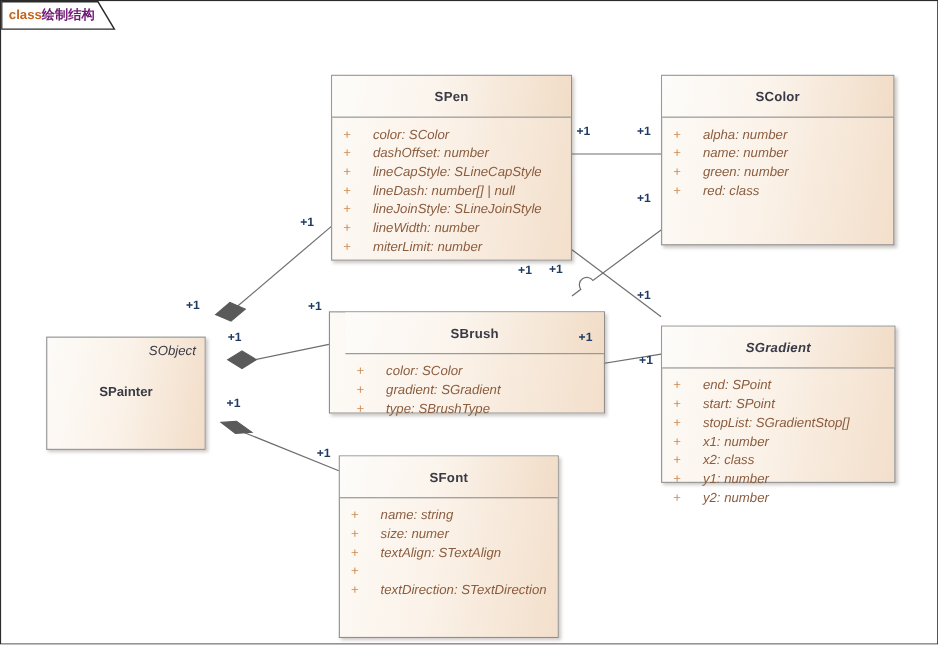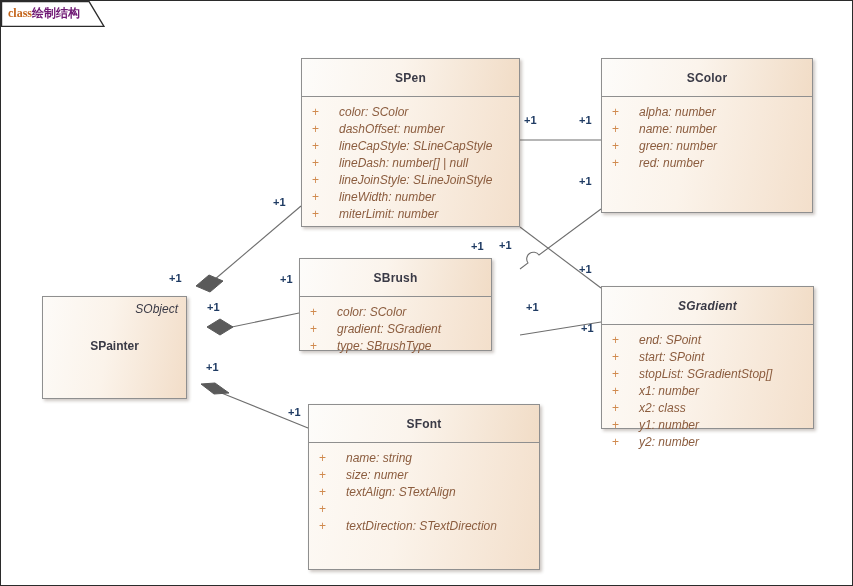--- a/index.html
+++ b/index.html
@@ -36,21 +36,21 @@
     width: 110px; height: 26px;
   }
   #diagram-tab .tab-label {
     position: absolute;
     left: 7px;
     top: 4px;
     font-size: 12px;
     line-height: 16px;
     white-space: nowrap;
   }
-  .tab-kw { color: #c4651b; font-weight: bold; font-family: Liberation Serif, serif; }
+  .tab-kw { color: #c4651b; font-weight: bold; font-family: Liberation Sans, sans-serif; }
   .tab-cn { color: #701a75; font-weight: bold; }
 
   
   #connectors {
     position: absolute;
     left: 0; top: 0;
     width: 853px; height: 586px;
     z-index: 2;
     pointer-events: none;
   }
@@ -67,20 +67,21 @@
   }
 
   
   .uml-class {
     position: absolute;
     box-sizing: border-box;
     border: 1px solid #8f8f8f;
     background: linear-gradient(100deg, #fdfaf6 0%, #fbf3ea 42%, #f3dfcb 100%);
     box-shadow: 2px 2px 3px rgba(90,70,55,0.30);
     z-index: 3;
+    margin-top: 10px;
   }
   .uml-class .cls-header {
     position: relative;
     height: 37px;
     border-bottom: 1px solid #8f8f8f;
     background: linear-gradient(100deg, #fdfcfa 0%, #fbf4ec 45%, #f1dcc6 100%);
     display: flex;
     align-items: center;
     justify-content: center;
   }
@@ -267,26 +268,26 @@
       <div class="attr-row">
           <span class="attr-vis">+</span>
           <span class="attr-text">name: number</span>
         </div>
       <div class="attr-row">
           <span class="attr-vis">+</span>
           <span class="attr-text">green: number</span>
         </div>
       <div class="attr-row">
           <span class="attr-vis">+</span>
-          <span class="attr-text">red: number</span>
-        </div>
-    </div>
-  </div>
-
-  <div class="uml-class" id="class-sbrush" style="left:298px; top:257px; width:193px; height:93px;">
+          <span class="attr-text">red: class</span>
+        </div>
+    </div>
+  </div>
+
+  <div class="uml-class" id="class-sbrush" style="left:298px; top:272px; width:251px; height:93px;padding-left:14px;">
     <div class="cls-header">
       <span class="cls-title">SBrush</span>
     </div>
     <div class="cls-body">
       <div class="attr-row">
           <span class="attr-vis">+</span>
           <span class="attr-text">color: SColor</span>
         </div>
       <div class="attr-row">
           <span class="attr-vis">+</span>
@@ -328,21 +329,21 @@
           <span class="attr-vis">+</span>
           <span class="attr-text">y1: number</span>
         </div>
       <div class="attr-row">
           <span class="attr-vis">+</span>
           <span class="attr-text">y2: number</span>
         </div>
     </div>
   </div>
 
-  <div class="uml-class" id="class-sfont" style="left:307px; top:403px; width:232px; height:166px;">
+  <div class="uml-class" id="class-sfont" style="left:307px; top:403px; width:200px; height:166px;">
     <div class="cls-header">
       <span class="cls-title">SFont</span>
     </div>
     <div class="cls-body">
       <div class="attr-row">
           <span class="attr-vis">+</span>
           <span class="attr-text">name: string</span>
         </div>
       <div class="attr-row">
           <span class="attr-vis">+</span>

